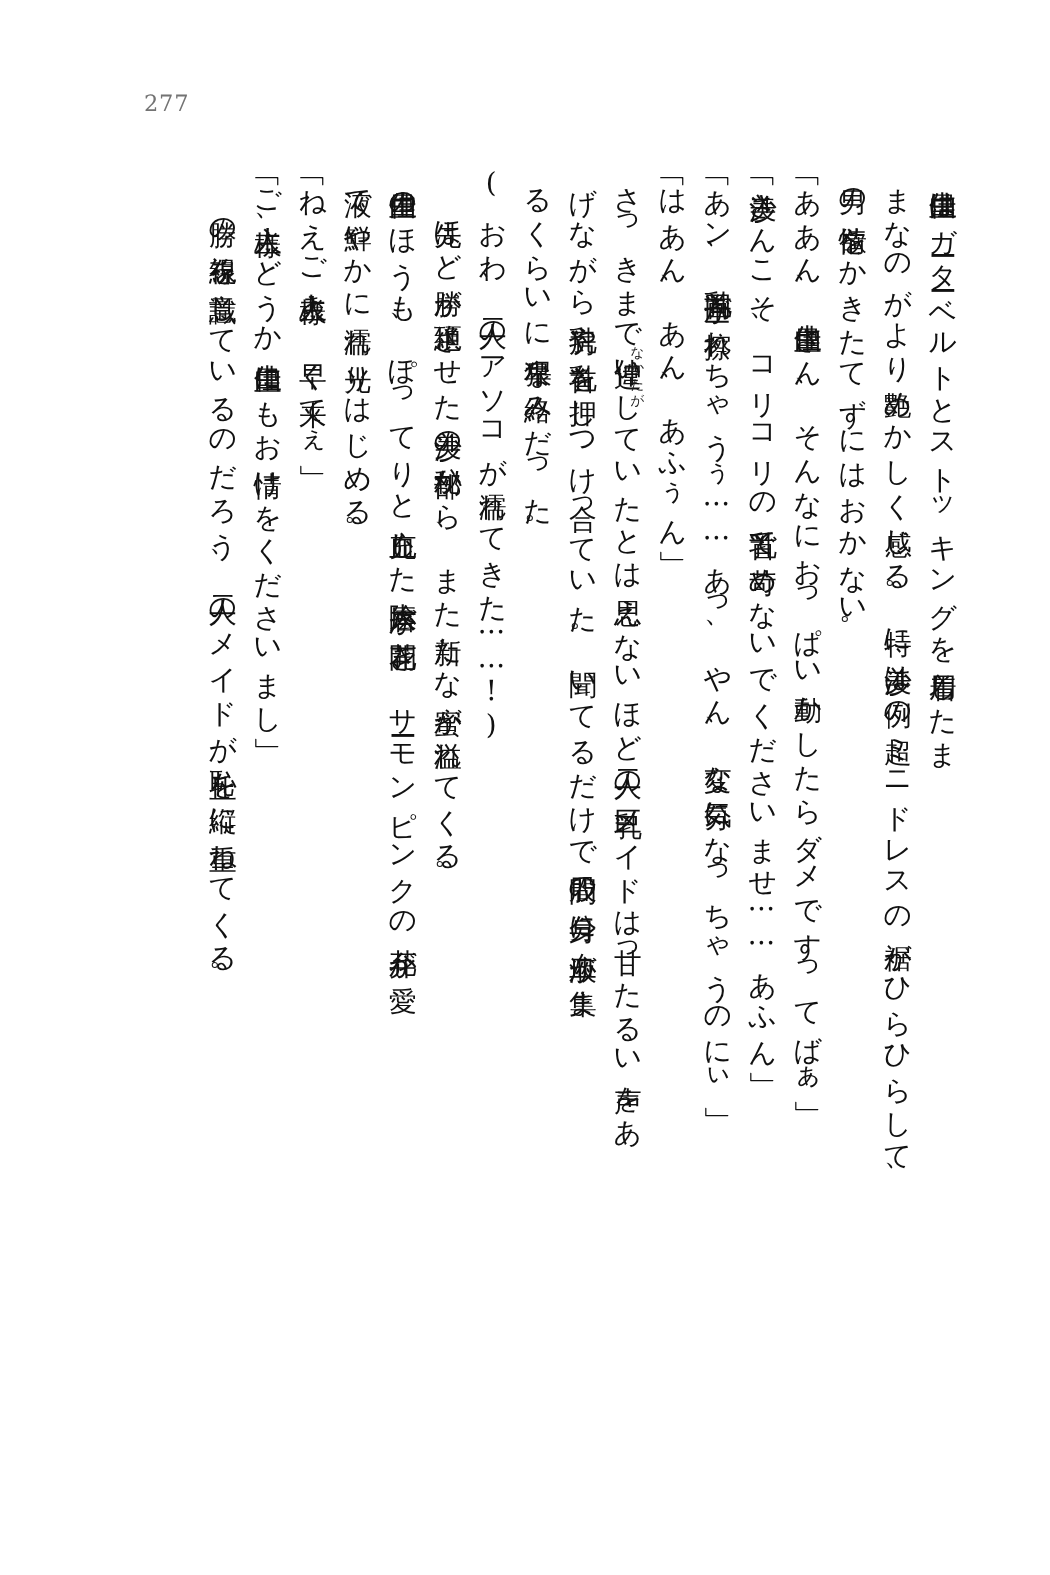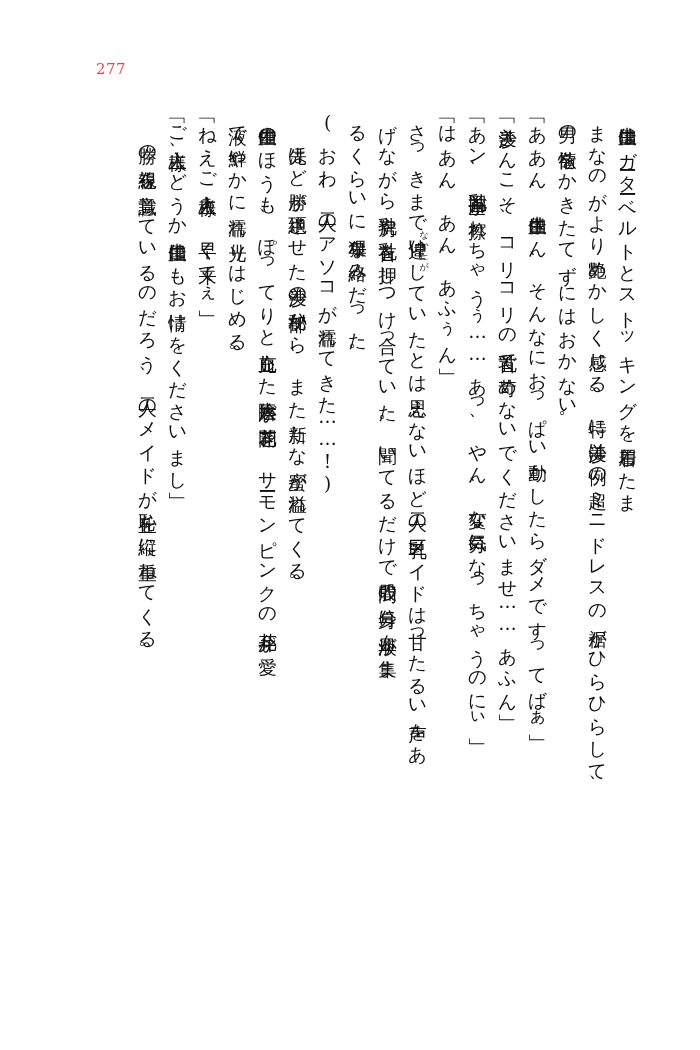--- a/index.html
+++ b/index.html
@@ -19,21 +19,21 @@
     width: 700px;
     height: 1050px;
     background: #ffffff;
   }
   .page-number {
     position: absolute;
     top: 60px;
     left: 96px;
     font-size: 15px;
     letter-spacing: 0.5px;
-    color: #ef4444;
+    color: #737373;
     font-family: "DejaVu Serif", "Liberation Serif", serif;
   }
   .text-block {
     position: absolute;
     top: 112px;
     left: 70px;
     width: 566px;
     height: 838px;
     display: flex;
     flex-direction: row-reverse;

